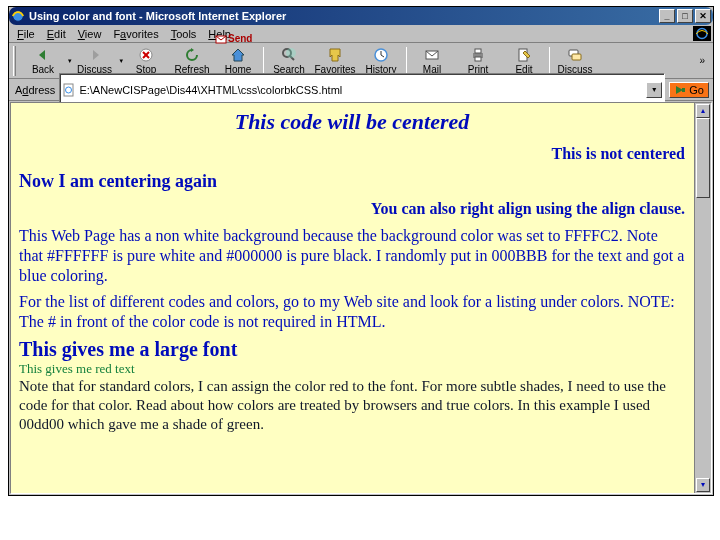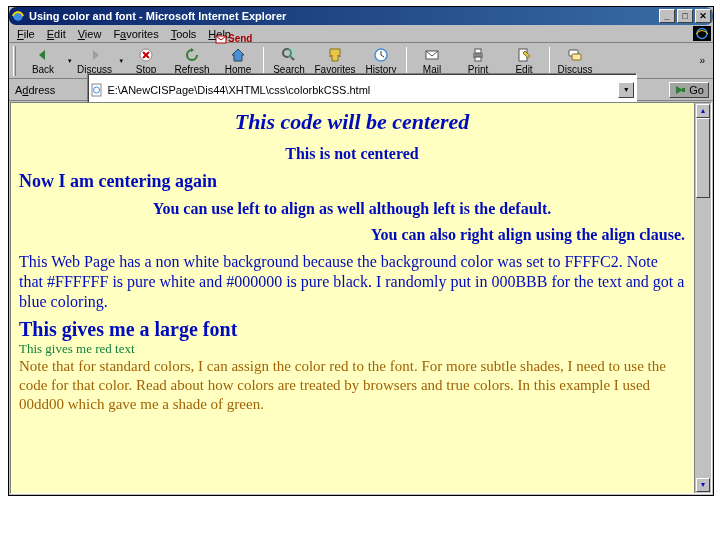--- a/index.html
+++ b/index.html
@@ -108,21 +108,20 @@
     align-self: center;
   }
   .addrbar {
     background: #c0c0c0;
     display: flex;
     align-items: center;
     padding: 2px 4px;
     border-bottom: 1px solid #808080;
     height: 22px;
     font-size: 11px;
-    gap: 28px;
   }
   .addrbar .lbl { margin: 0 4px 0 2px; }
   .addrbox {
     flex: 1;
     background: #fff;
     border: 1px solid #808080;
     border-right-color: #fff; border-bottom-color: #fff;
     box-shadow: inset 1px 1px 0 #404040;
     height: 33px;
     display: flex; align-items: center;
@@ -136,21 +135,21 @@
     border: 1px solid #fff;
     border-right-color: #404040; border-bottom-color: #404040;
     margin-left: auto;
     text-align: center; font-size: 8px; line-height: 14px;
   }
   .go-btn {
     display: flex; align-items: center;
     padding: 1px 4px; margin-left: 4px;
     border: 1px solid #fff;
     border-right-color: #404040; border-bottom-color: #404040;
-    background: #a3a3a3;
+    background: #f97316;
     font-size: 11px;
     cursor: default;
   }
   .go-btn .go-ico { margin-right: 3px; display: inline-flex; }
   .content-wrap {
     background: #c0c0c0;
     padding: 1px;
   }
   .viewport {
     background: #ffffc2;
@@ -186,27 +185,27 @@
     background: #c0c0c0;
     border: 1px solid #fff;
     border-right-color: #404040; border-bottom-color: #404040;
     font-size: 8px; text-align: center; line-height: 12px;
     z-index: 2;
   }
   .scroll-up { top: 1px; }
   .scroll-down { bottom: 1px; }
   .vp-inner { padding-right: 18px; }
   .h-centered { text-align: center; font-weight: bold; font-size: 22px; margin: 4px 0 10px 0; font-style: italic; }
-  .h-left { text-align: center; font-weight: bold; font-size: 16px; margin: 6px 0; }
+  .h-left { text-align: right; font-weight: bold; font-size: 16px; margin: 6px 0; }
   .h-center2 { text-align: left; font-weight: bold; font-size: 18px; margin: 8px 0; }
   .h-right { text-align: right; font-weight: bold; font-size: 16px; margin: 8px 0; }
   .body-small { font-size: 16px; line-height: 1.25; margin: 6px 0; }
   .large-font { font-size: 20px; margin-top: 6px; font-weight: bold; }
   .red-text { color: #15803d; font-size: 13px; }
-  .green-text { color: #a16207; font-size: 15px; line-height: 1.25; }
+  .green-text { color: #0f172a; font-size: 15px; line-height: 1.25; }
 </style>
 </head>
 <body>
 
 <div class="window">
 
   <div class="titlebar">
     <span class="ie-icon">
       <svg viewBox="0 0 16 16">
           <circle cx="8" cy="8" r="6" fill="#3a8ee6" stroke="#0a246a"></circle>
@@ -405,23 +404,23 @@
   <div class="content-wrap">
     <div class="viewport">
       <div class="scroll-up">▴</div>
       <div class="scroll-thumb"></div>
       <div class="scroll-down">▾</div>
 
       <div class="vp-inner">
         <div class="h-centered">This code will be centered</div>
         <div class="h-left">This is not centered</div>
         <div class="h-center2">Now I am centering again</div>
-        <div class="h-left">You can use left to align as well although left is the default.</div>
         <div class="h-right">You can also right align using the align clause.</div>
         <div class="body-small">This Web Page has a non white background because the background color was set to FFFFC2. Note that #FFFFFF is pure white and #000000 is pure black. I randomly put in 000BBB for the text and got a blue coloring.</div>
+        <div class="body-small">For the list of different codes and colors, go to my Web site and look for a listing under colors. NOTE: The # in front of the color code is not required in HTML.</div>
         <div class="large-font">This gives me a large font</div>
         <div class="red-text">This gives me red text</div>
         <div class="green-text">Note that for standard colors, I can assign the color red to the font. For more subtle shades, I need to use the code for that color. Read about how colors are treated by browsers and true colors. In this example I used 00dd00 which gave me a shade of green.</div>
       </div>
     </div>
   </div>
 
 </div>
 
 </body></html>

